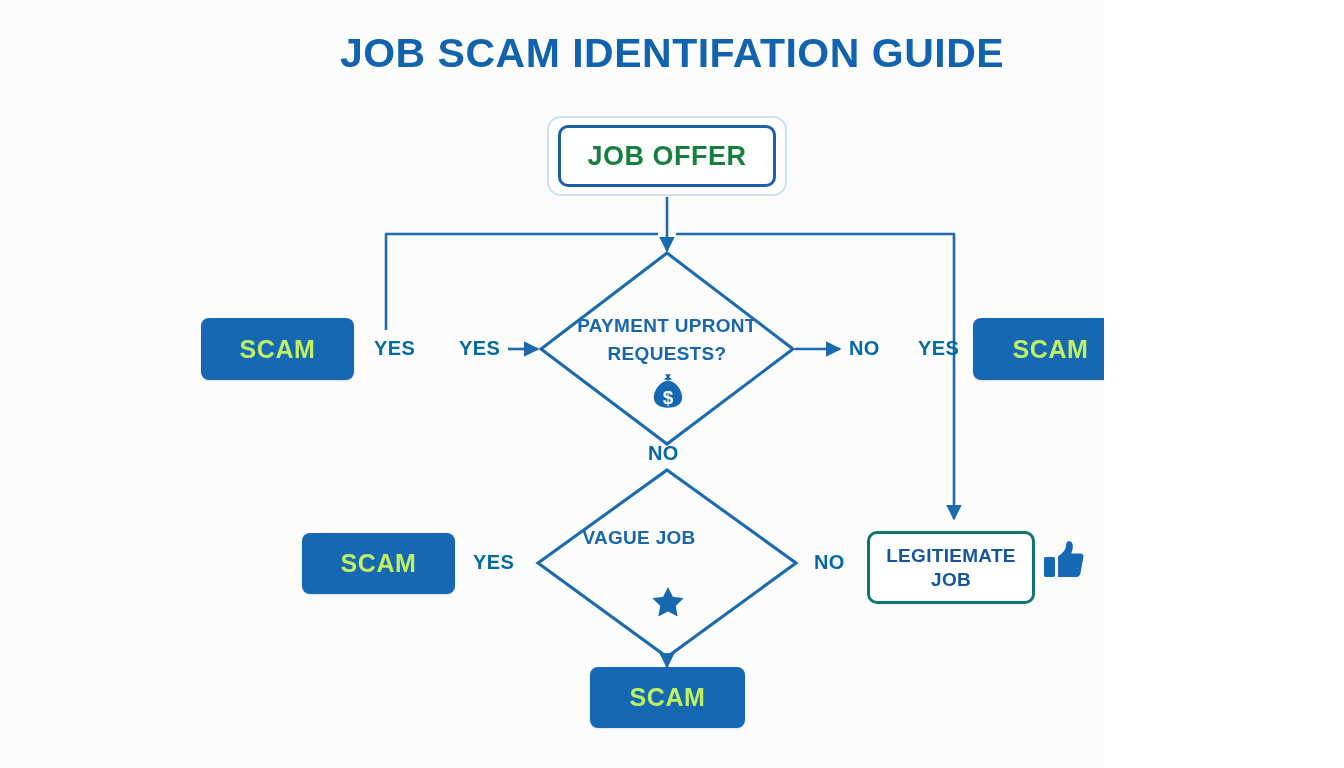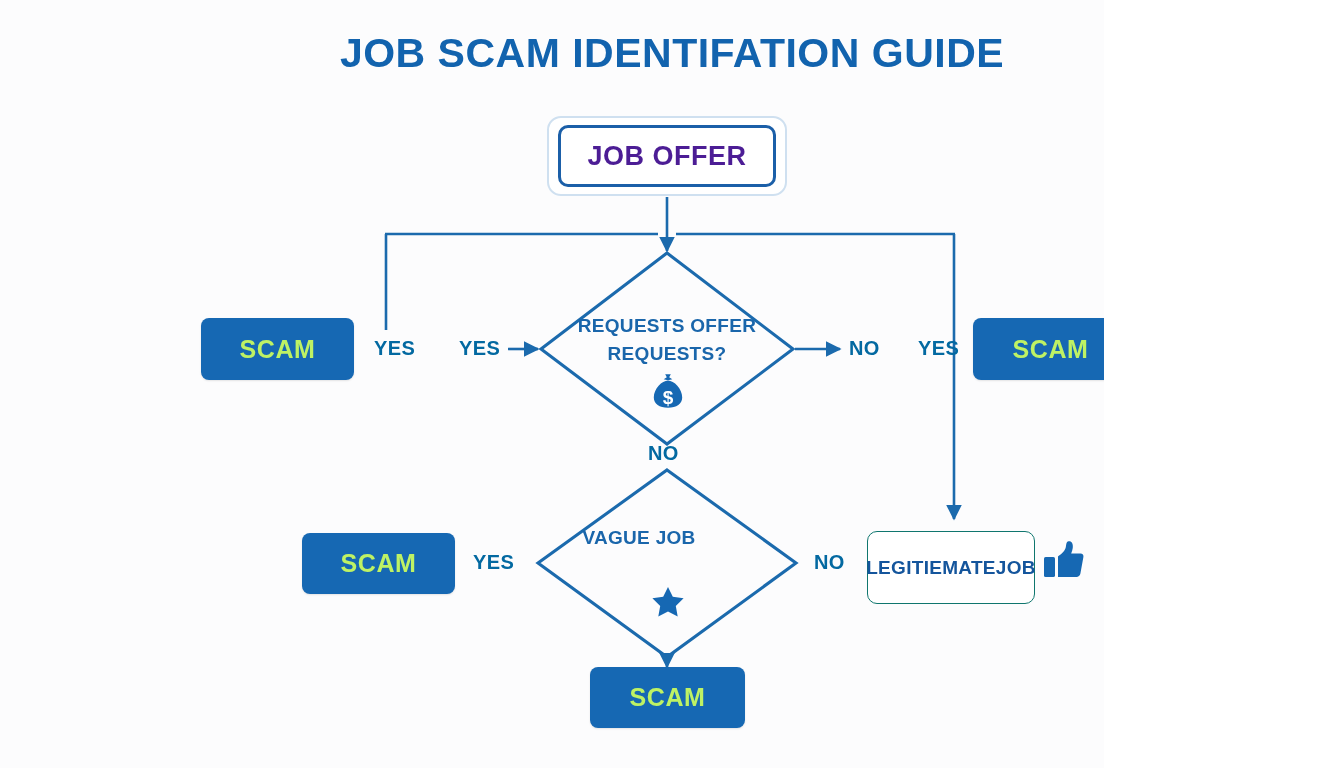--- a/index.html
+++ b/index.html
@@ -51,21 +51,21 @@
     border: 3px solid #1b5fa8;
     border-radius: 10px;
     background: #ffffff;
     display: flex;
     align-items: center;
     justify-content: center;
   }
   .start-inner span {
     font-size: 27px;
     font-weight: bold;
-    color: #4c1d95;
+    color: #15803d;
     letter-spacing: 0.5px;
   }
 
   
   .scam-box {
     position: absolute;
     box-sizing: border-box;
     background: #1668b3;
     border-radius: 8px;
     display: flex;
@@ -78,24 +78,24 @@
     font-weight: bold;
     color: #bef264;
     letter-spacing: 0.6px;
   }
 
   
   .legit-box {
     position: absolute;
     box-sizing: border-box;
     background: #ffffff;
-    border: 1px solid #0f766e;
+    border: 3px solid #0f766e;
     border-radius: 10px;
     display: flex;
-    flex-direction: row;
+    flex-direction: column;
     align-items: center;
     justify-content: center;
     line-height: 1.22;
   }
   .legit-box span {
     font-size: 19px;
     font-weight: bold;
     color: #14559c;
     letter-spacing: 0.3px;
     text-align: center;
@@ -169,21 +169,21 @@
       <path d="M 667 657 L 667 667" marker-end="url(#arrow)"></path>
     </g>
   </svg>
 
   <div class="start-outer" style="left:547px; top:116px; width:240px; height:80px;"></div>
   <div class="start-inner" style="left:558px; top:125px; width:218px; height:62px;">
     <span>JOB OFFER</span>
   </div>
 
   <div class="diamond-text" style="left:547px; top:312px; width:240px;">
-    <div>REQUESTS OFFER</div>
+    <div>PAYMENT UPRONT</div>
     <div>REQUESTS?</div>
   </div>
   <span class="icon-holder" style="left:651px; top:373px;">
     <svg width="34" height="36" viewBox="0 0 34 36" xmlns="http://www.w3.org/2000/svg">
       <path d="M14.2 1.2 h5.6 l-1.6 3.1 3.1 2.0 -4.3 1.0 -4.3 -1.0 3.1 -2.0 z" fill="#1668b3"></path>
       <path d="M17 7.6 c6.0 0 14.2 8.4 14.2 17.0 c0 6.4 -5.6 10.2 -14.2 10.2 c-8.6 0 -14.2 -3.8 -14.2 -10.2 c0 -8.6 8.2 -17.0 14.2 -17.0 z" fill="#1668b3"></path>
       <text x="17" y="31" text-anchor="middle" font-family="Liberation Sans, sans-serif" font-size="19" font-weight="bold" fill="#ffffff">$</text>
     </svg>
   </span>
 

